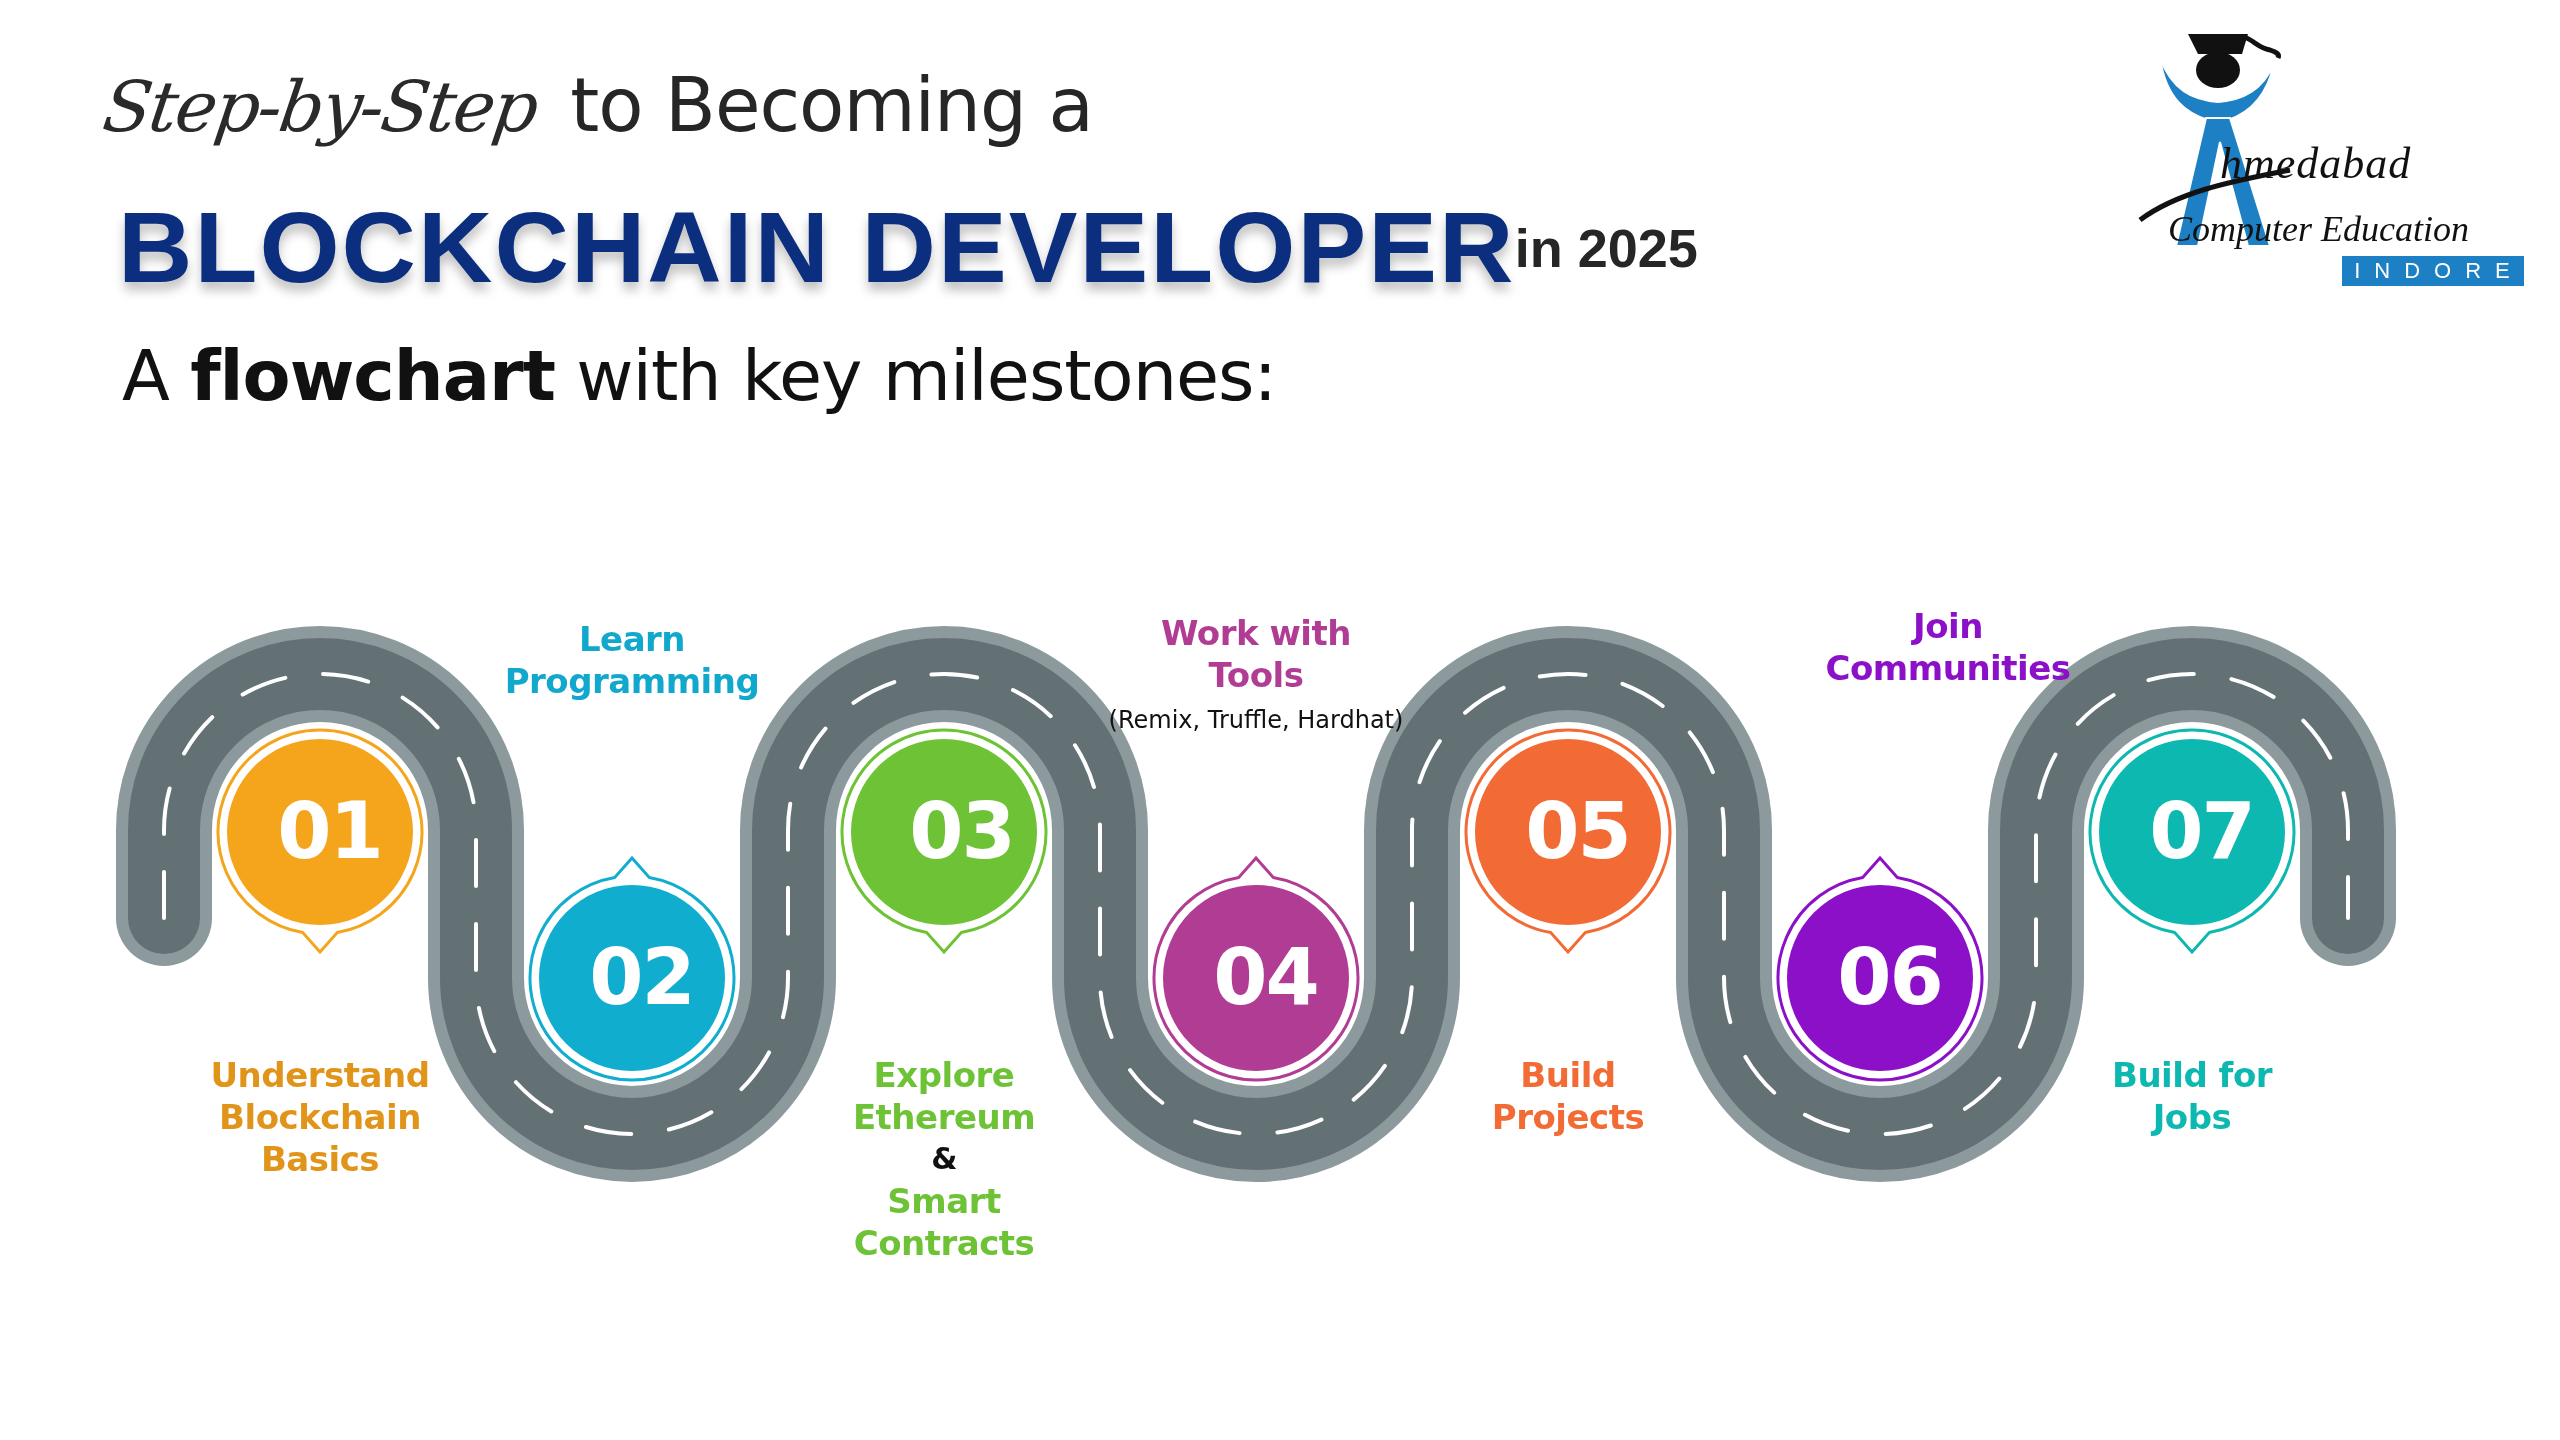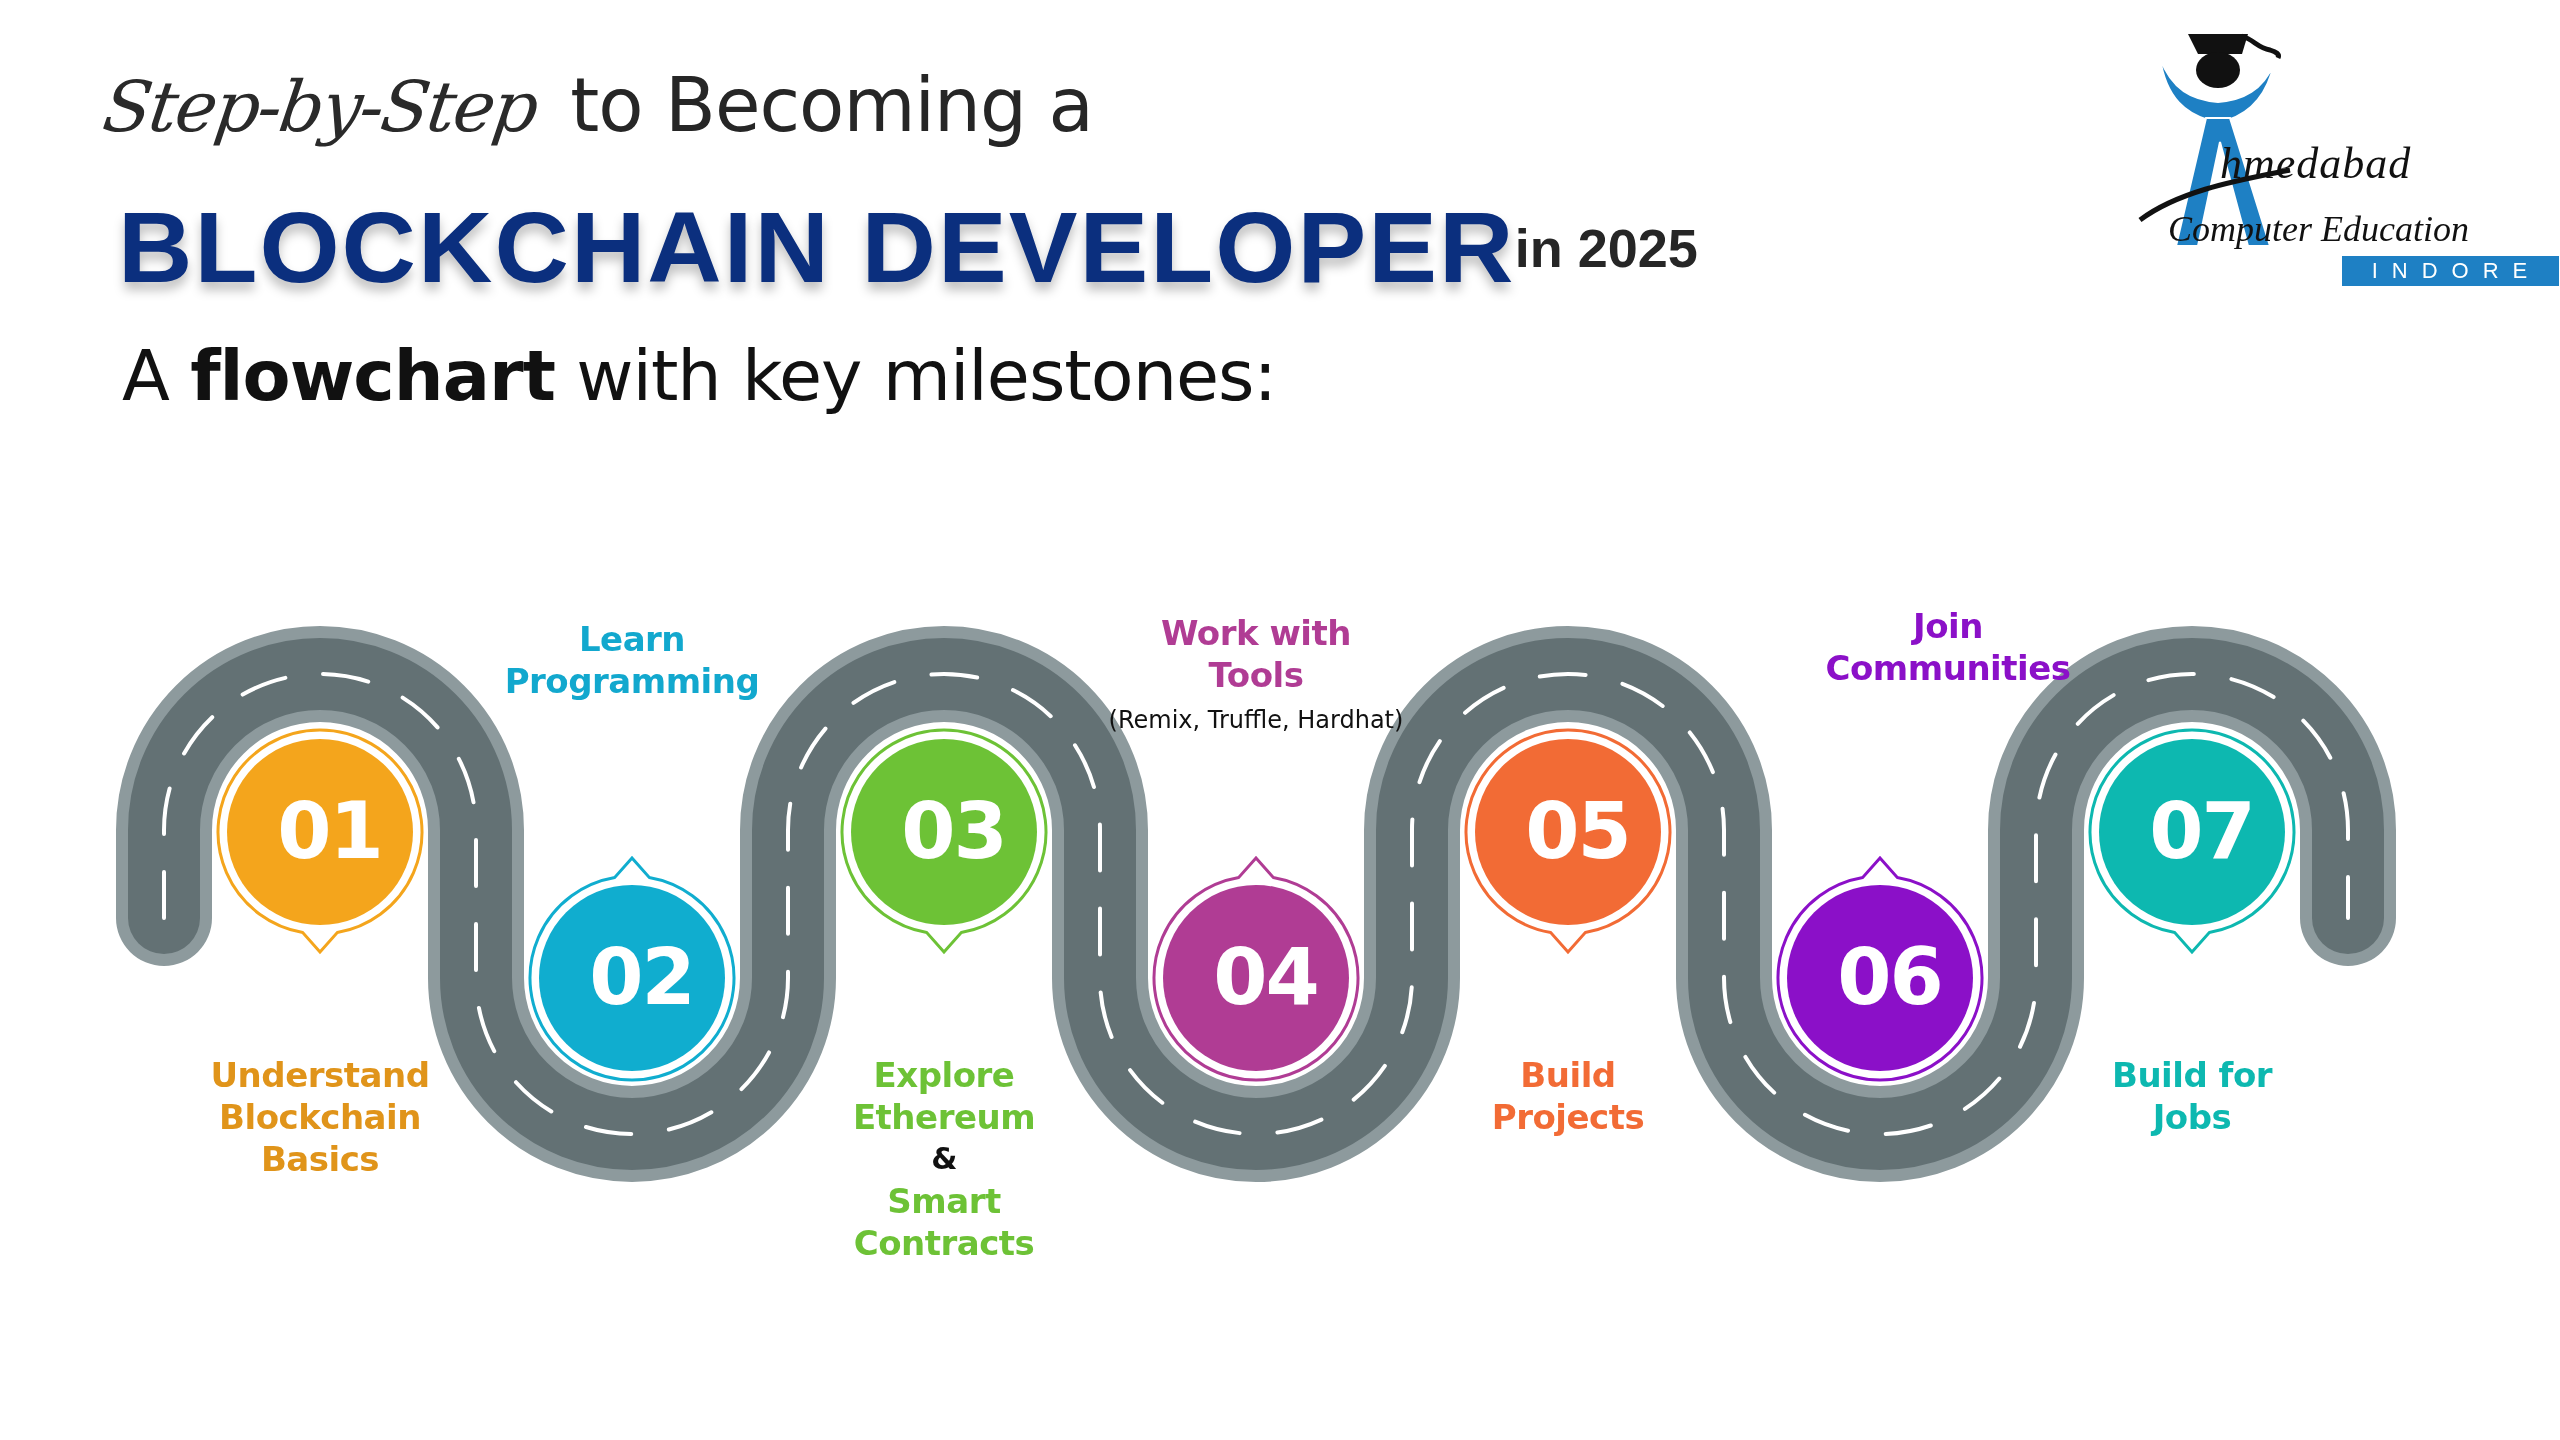--- a/index.html
+++ b/index.html
@@ -16,21 +16,21 @@
   .bc { font-family: "Liberation Sans", sans-serif; font-weight: bold; font-size: 100px; color: #0B2F7E; letter-spacing: 2px; transform: scaleX(1.03); transform-origin: left; text-shadow: 0 8px 10px rgba(0,0,0,0.25); }
   .in2025 { font-family: "Liberation Sans", sans-serif; font-weight: bold; font-size: 54px; color: #262626; margin-left: 40px; }
 
   .line3 { left: 122px; top: 335px; white-space: nowrap; font-family: "DejaVu Sans", sans-serif; font-size: 70px; color: #111; letter-spacing: -1px; }
   .line3 b { font-weight: bold; }
 
   
   .logo { left: 2120px; top: 20px; width: 440px; height: 280px; }
   .logo-script1 { left: 2220px; top: 138px; font-family: "Liberation Serif", serif; font-style: italic; font-size: 44px; color: #111; white-space: nowrap; letter-spacing: 1px; }
   .logo-script2 { left: 2168px; top: 208px; font-family: "Liberation Serif", serif; font-style: italic; font-size: 36px; color: #111; white-space: nowrap; }
-  .logo-band { left: 2342px; top: 256px; width: 217px; height: 30px; background: #1E80C4; color: #fff; font-family: "Liberation Sans", sans-serif; font-size: 22px; letter-spacing: 14px; text-align: center; line-height: 30px; text-indent: 12px; }
+  .logo-band { left: 2342px; top: 256px; width: 182px; height: 30px; background: #1E80C4; color: #fff; font-family: "Liberation Sans", sans-serif; font-size: 22px; letter-spacing: 14px; text-align: center; line-height: 30px; text-indent: 12px; }
 
   
   #road { position: absolute; left: 0; top: 0; width: 2560px; height: 1440px; }
 
   
   .num { position: absolute; width: 219px; margin-left: -100px; text-align: center; font-family: "DejaVu Sans", sans-serif; font-weight: bold; font-size: 78px; color: #ffffff; line-height: 1; letter-spacing: -2px; }
 
   
   .label { position: absolute; width: 360px; margin-left: -180px; text-align: center; font-family: "DejaVu Sans", sans-serif; font-weight: bold; font-size: 34px; line-height: 42px; letter-spacing: -0.5px; }
   .label .sub { display: block; font-weight: normal; color: #111; font-size: 24px; line-height: 28px; margin-top: 10px; letter-spacing: 0; }
@@ -104,21 +104,21 @@
       <g>
         <path d="M 2209.256599604834 932.5296462247752 A 102 102 0 1 0 2174.743400395166 932.5296462247752 L 2192 952 Z" fill="#ffffff" stroke="#0DB8B0" stroke-width="3"></path>
         <circle cx="2192" cy="832" r="93" fill="#0DB8B0"></circle>
       </g>
     </g>
 </svg>
 
 <div id="milestones">
   <div class="num" style="left: 320px; top: 792px;">01</div>
   <div class="num" style="left: 632px; top: 938px;">02</div>
-  <div class="num" style="left: 944px; top: 792px;">03</div>
+  <div class="num" style="left: 944px; top: 792px; padding-left: 8px;">03</div>
   <div class="num" style="left: 1256px; top: 938px;">04</div>
   <div class="num" style="left: 1568px; top: 792px;">05</div>
   <div class="num" style="left: 1880px; top: 938px;">06</div>
   <div class="num" style="left: 2192px; top: 792px;">07</div>
 
   <div class="label" style="color: rgb(224, 148, 26); left: 320px; top: 1054px;">
     <span>Understand</span><br>
     <span>Blockchain</span><br>
     <span>Basics</span>
   </div>

